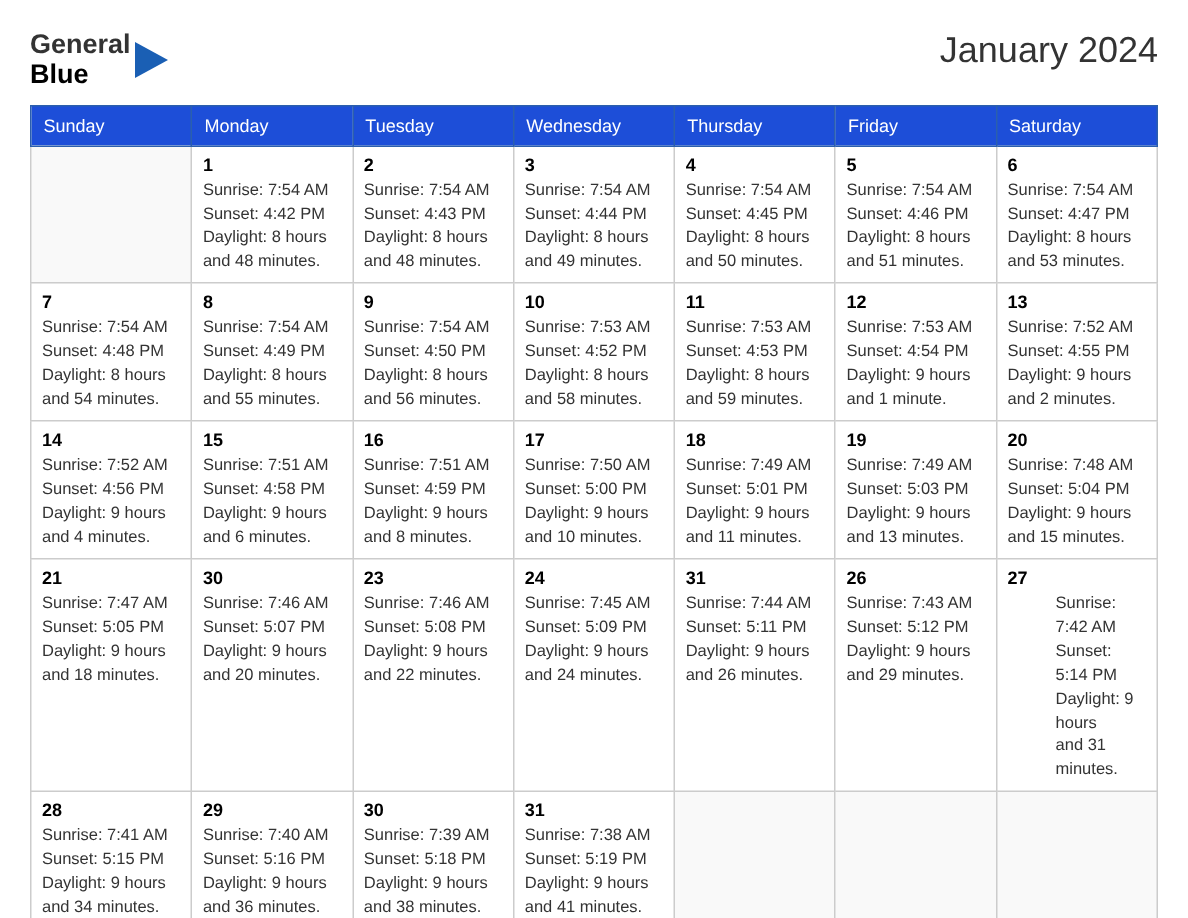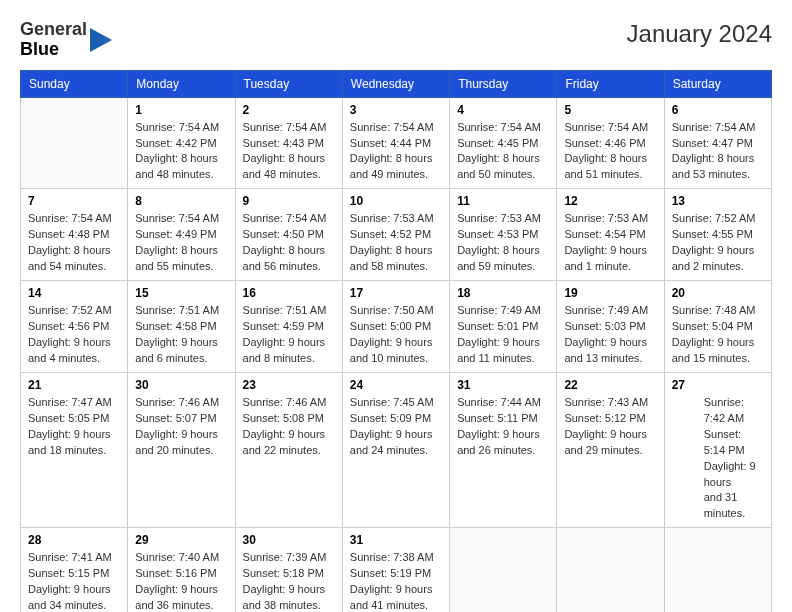--- a/index.html
+++ b/index.html
@@ -295,21 +295,21 @@
 and 24 minutes.</div>
         </td>
         <td>
           <span class="day-number">31</span>
           <div class="day-info" style="white-space: pre-line;">Sunrise: 7:44 AM
 Sunset: 5:11 PM
 Daylight: 9 hours
 and 26 minutes.</div>
         </td>
         <td>
-          <span class="day-number">22</span>
+          <span class="day-number">26</span>
           <div class="day-info" style="white-space: pre-line;">Sunrise: 7:43 AM
 Sunset: 5:12 PM
 Daylight: 9 hours
 and 29 minutes.</div>
         </td>
         <td>
           <span class="day-number">27</span>
           <div class="day-info" style="white-space: pre-line; margin-left: 32px;">Sunrise: 7:42 AM
 Sunset: 5:14 PM
 Daylight: 9 hours

